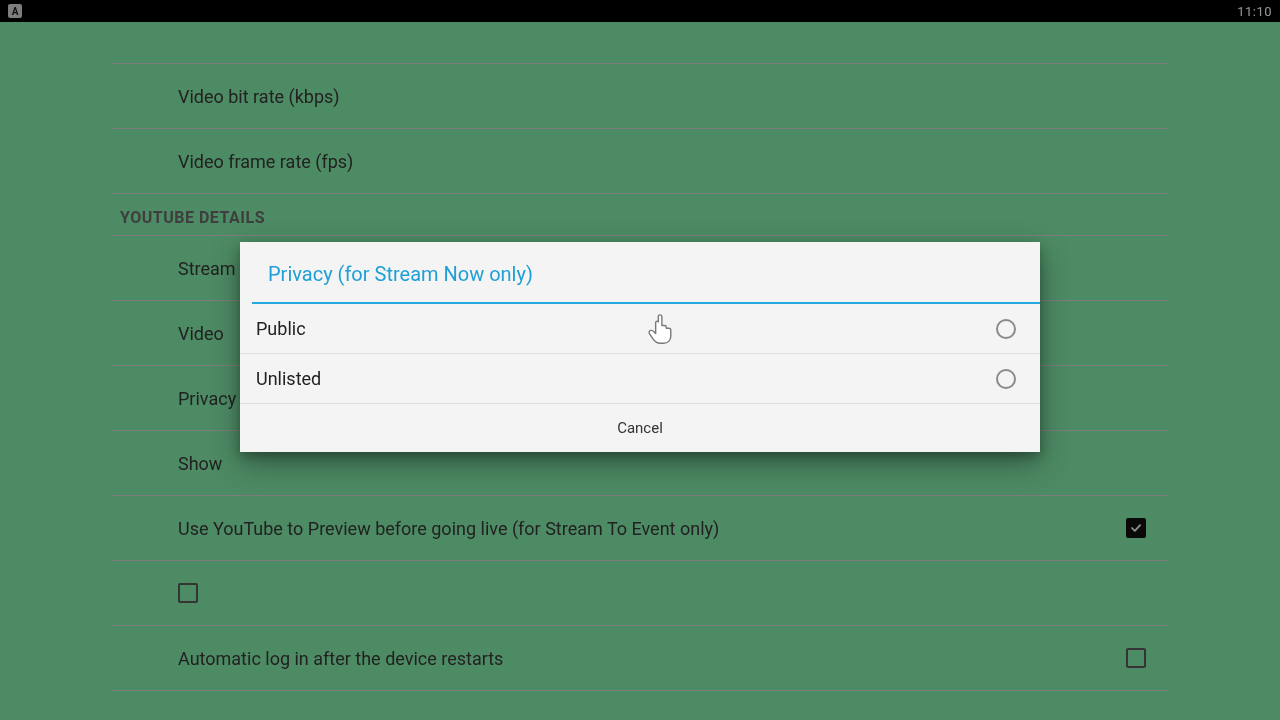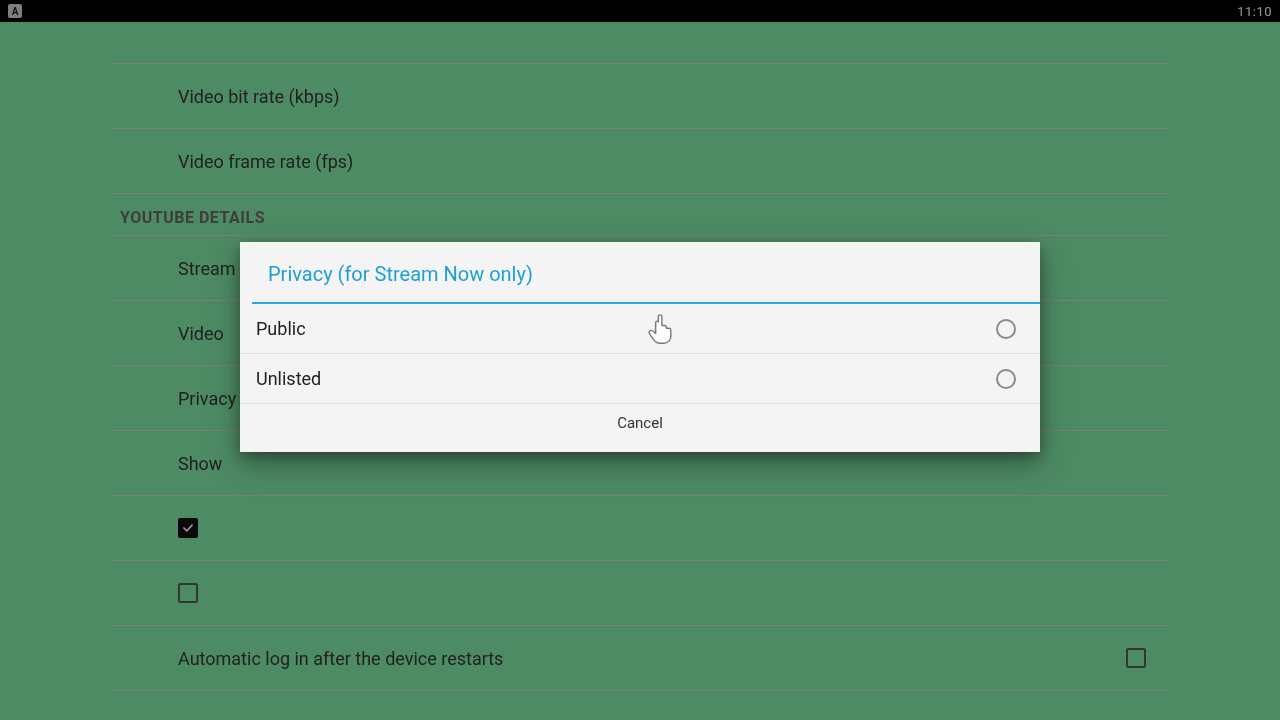--- a/index.html
+++ b/index.html
@@ -76,21 +76,21 @@
   .radio {
     width:20px; height:20px; border-radius:50%;
     border:2px solid #8a8a8a; position:relative; flex:0 0 auto;
   }
   .radio.selected { border-color:#1e9fd6; }
   .radio.selected::after {
     content:""; position:absolute; left:3px; top:3px; width:10px; height:10px;
     border-radius:50%; background:#1e9fd6;
   }
   .dialog-actions {
-    display:flex; justify-content:center; align-items:flex-start;
+    display:flex; justify-content:center; align-items:center;
     height:48px; font-size:15px; color:#333;
   }
   .dialog-actions .cancel { padding:10px 20px; }
 
   
   .cursor {
     position:absolute; z-index:30; pointer-events:none;
     left:646px; top:314px; width:30px; height:32px;
   }
 </style>
@@ -131,20 +131,21 @@
 
     <div class="setting-row">
       <span class="label">Privacy</span>
     </div>
 
     <div class="setting-row">
       <span class="label">Show</span>
     </div>
 
     <div class="setting-row">
+      <span class="label">Use YouTube to Preview before going live (for Stream To Event only)</span>
       <span class="chk checked">
         <svg viewBox="0 0 24 24">
             <path d="M5 12 L10 17 L19 7"></path>
           </svg>
       </span>
     </div>
 
     <div class="setting-row">
       <span class="chk"></span>
     </div>

